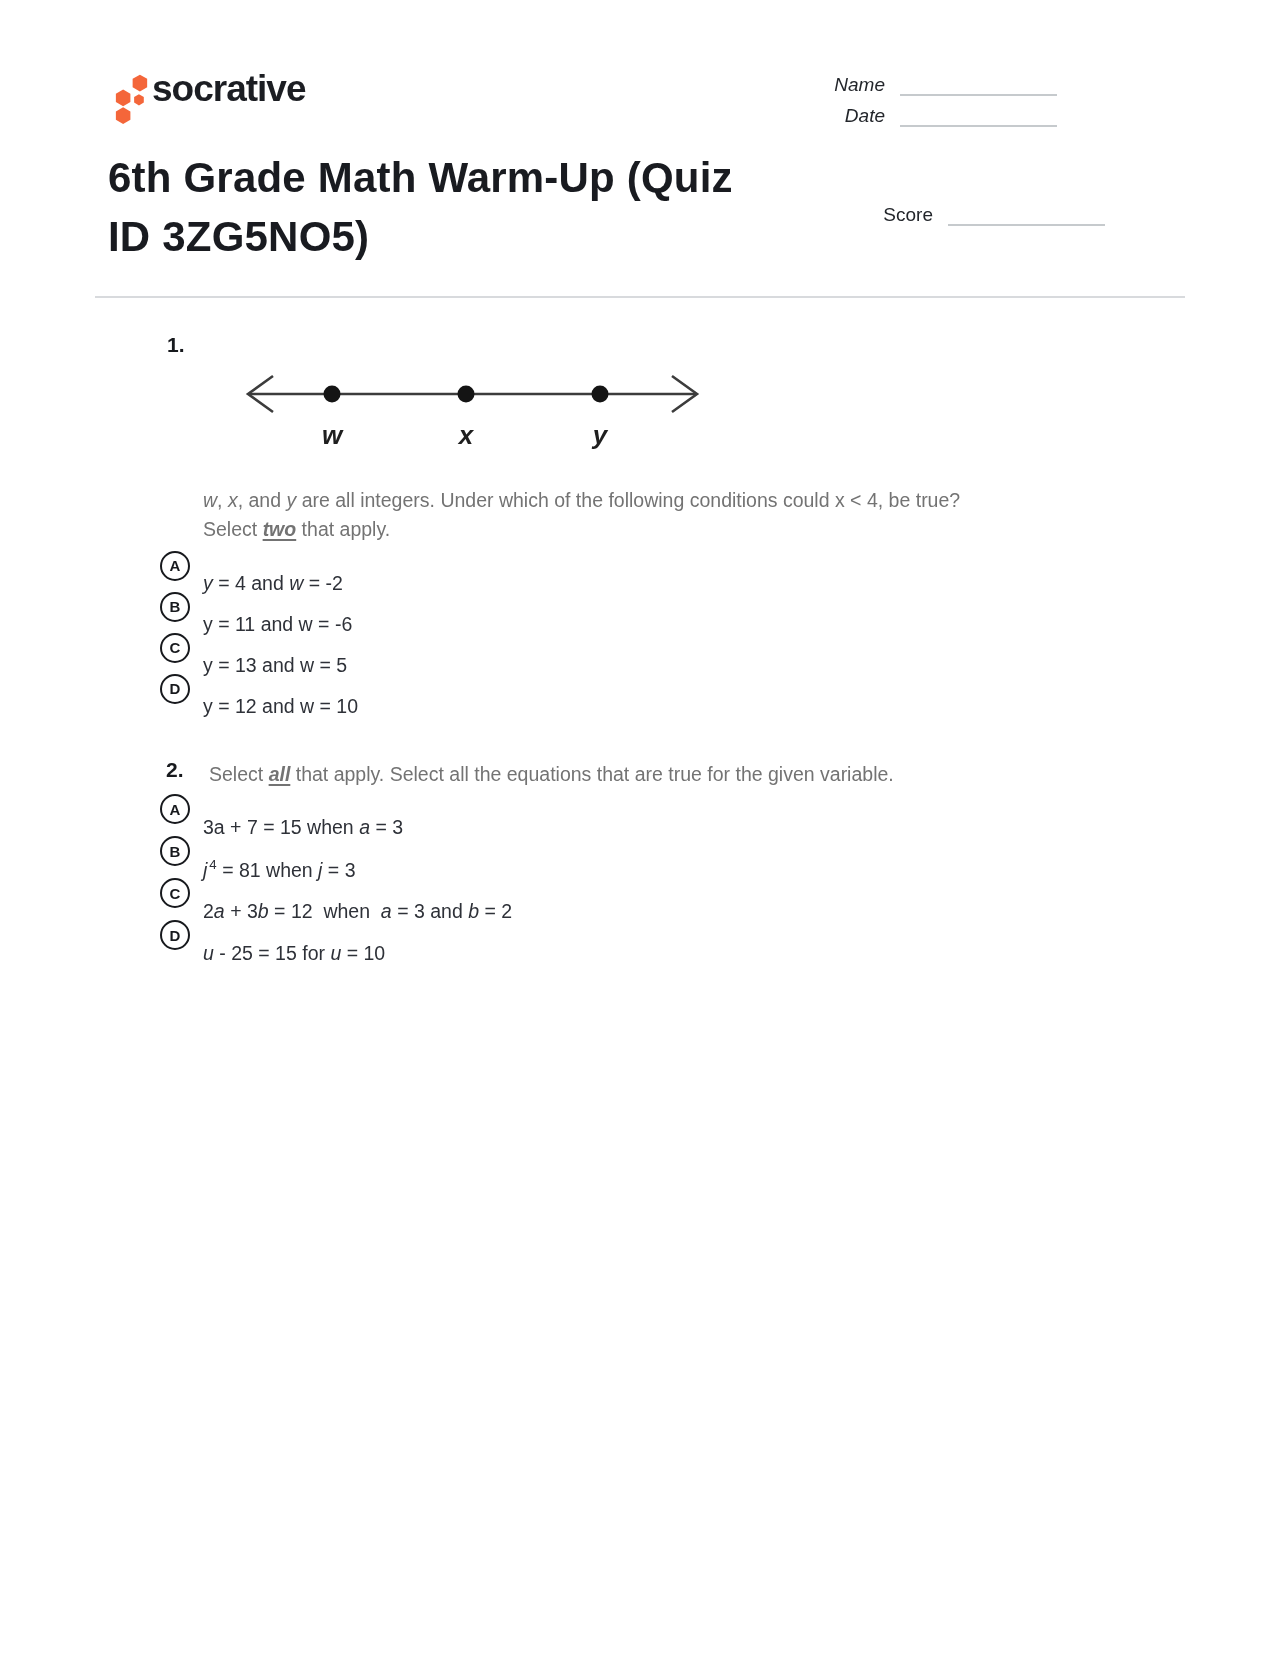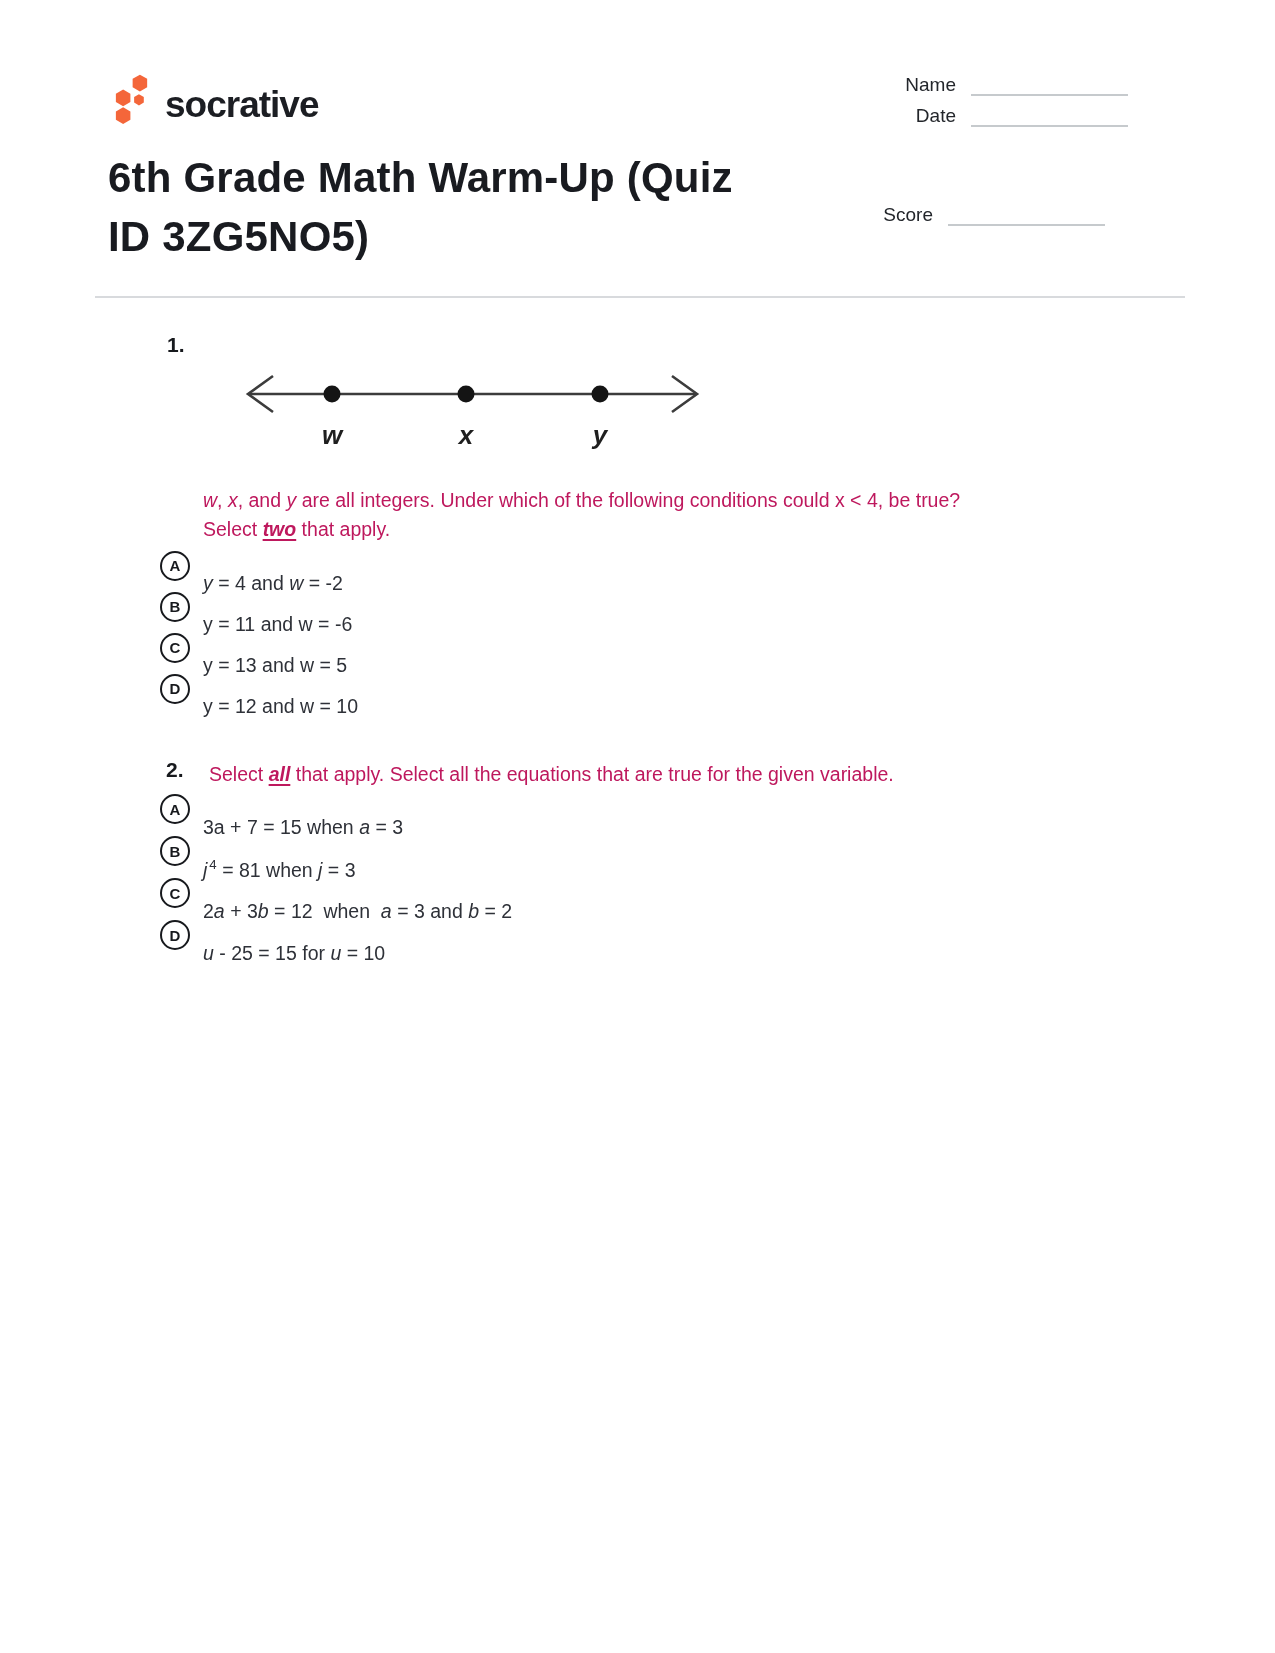--- a/index.html
+++ b/index.html
@@ -5,41 +5,41 @@
   * { margin:0; padding:0; box-sizing:border-box; }
   html,body { background:#ffffff; }
   body {
     width:1275px; height:1653px; position:relative;
     font-family:"Liberation Sans", sans-serif;
     color:#2a2d33;
   }
   .page { position:absolute; inset:0; background:#fff; overflow:hidden; }
 
   
-  .logo { position:absolute; left:98px; top:68px; display:flex; align-items:flex-end; gap:13px; }
+  .logo { position:absolute; left:98px; top:68px; display:flex; align-items:flex-start; }
   .logo-word { font-size:37px; font-weight:700; color:#1c1e23; letter-spacing:-1px; }
 
-  .fields { position:absolute; left:898px; top:74px; }
+  .fields { position:absolute; left:827px; top:74px;font-style:italic; }
   .field-row { display:flex; align-items:flex-end; gap:15px; margin-bottom:9px; }
   .field-label { width:58px; text-align:right; font-size:19px; color:#23262b; line-height:22px; }
   .field-line { width:157px; height:21px; border-bottom:2px solid #c6cacd; }
   .score-block { position:absolute; left:875px; top:204px; }
 
   
   .title {
     position:absolute; left:108px; top:148px; width:760px;
     font-size:42px; font-weight:700; color:#191b20; line-height:59px; letter-spacing:0.2px;
   }
 
   .divider { position:absolute; left:95px; top:296px; width:1090px; height:2px; background:#d8dadd; }
 
   
   .q-num { position:absolute; font-size:21px; font-weight:700; color:#17191d; }
   .rich { white-space:pre-wrap; }
-  .prompt { position:absolute; font-size:19.5px; line-height:29px; color:#be185d; }
+  .prompt { position:absolute; font-size:19.5px; line-height:29px; color:#737373; }
   sup { font-size:68%; margin-left:2px; }
 
   .figure { position:absolute; left:240px; top:370px; width:465px; height:82px; }
   .figure svg { filter:blur(0.35px); }
 
   .options { position:absolute; list-style:none; }
   .opt-row { display:flex; align-items:center; gap:13px; }
   .q1 .opt-row { height:41px; }
   .q2 .opt-row { height:42px; }
   .circle {

